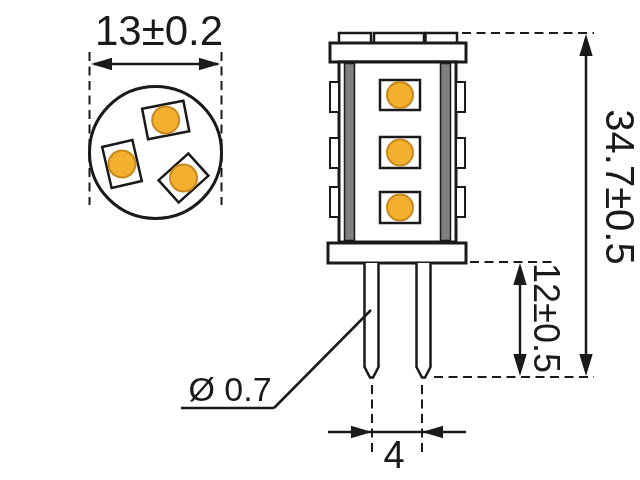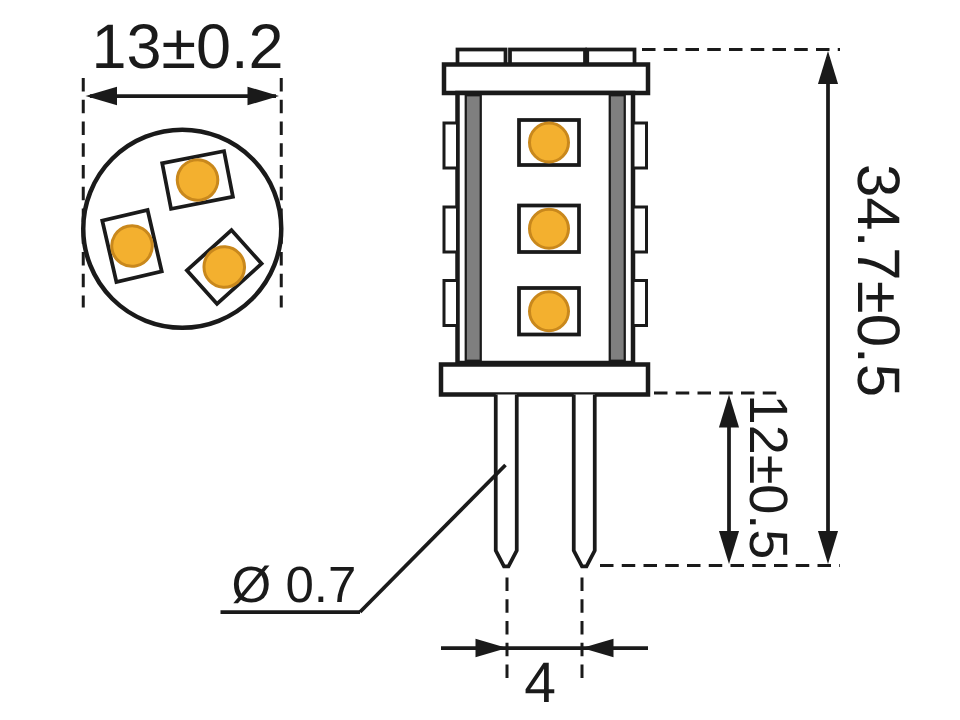--- a/index.html
+++ b/index.html
@@ -8,21 +8,21 @@
     --led-stroke:#c9881c;
     --metal-strip:#7f7f7f;
     --background:#ffffff;
   }
   html,body{margin:0;padding:0;}
   body{
     width:640px;height:480px;overflow:hidden;
     background:var(--background);
     font-family:"Liberation Sans", sans-serif;
   }
-  .canvas{width:568px;height:480px;position:relative;background:var(--background);}
+  .canvas{width:568px;height:480px;position:relative;background:var(--background);margin-left:34px;}
   svg{display:block;}
   svg text{
     font-family:"Liberation Sans", sans-serif;
     fill:var(--line);
   }
   .ln{stroke:var(--line);fill:none;}
   .w2{stroke-width:2;}
   .w25{stroke-width:2.5;}
   .w3{stroke-width:3;}
   .dash{stroke:var(--line);fill:none;stroke-width:2;stroke-dasharray:9 5.5;}

